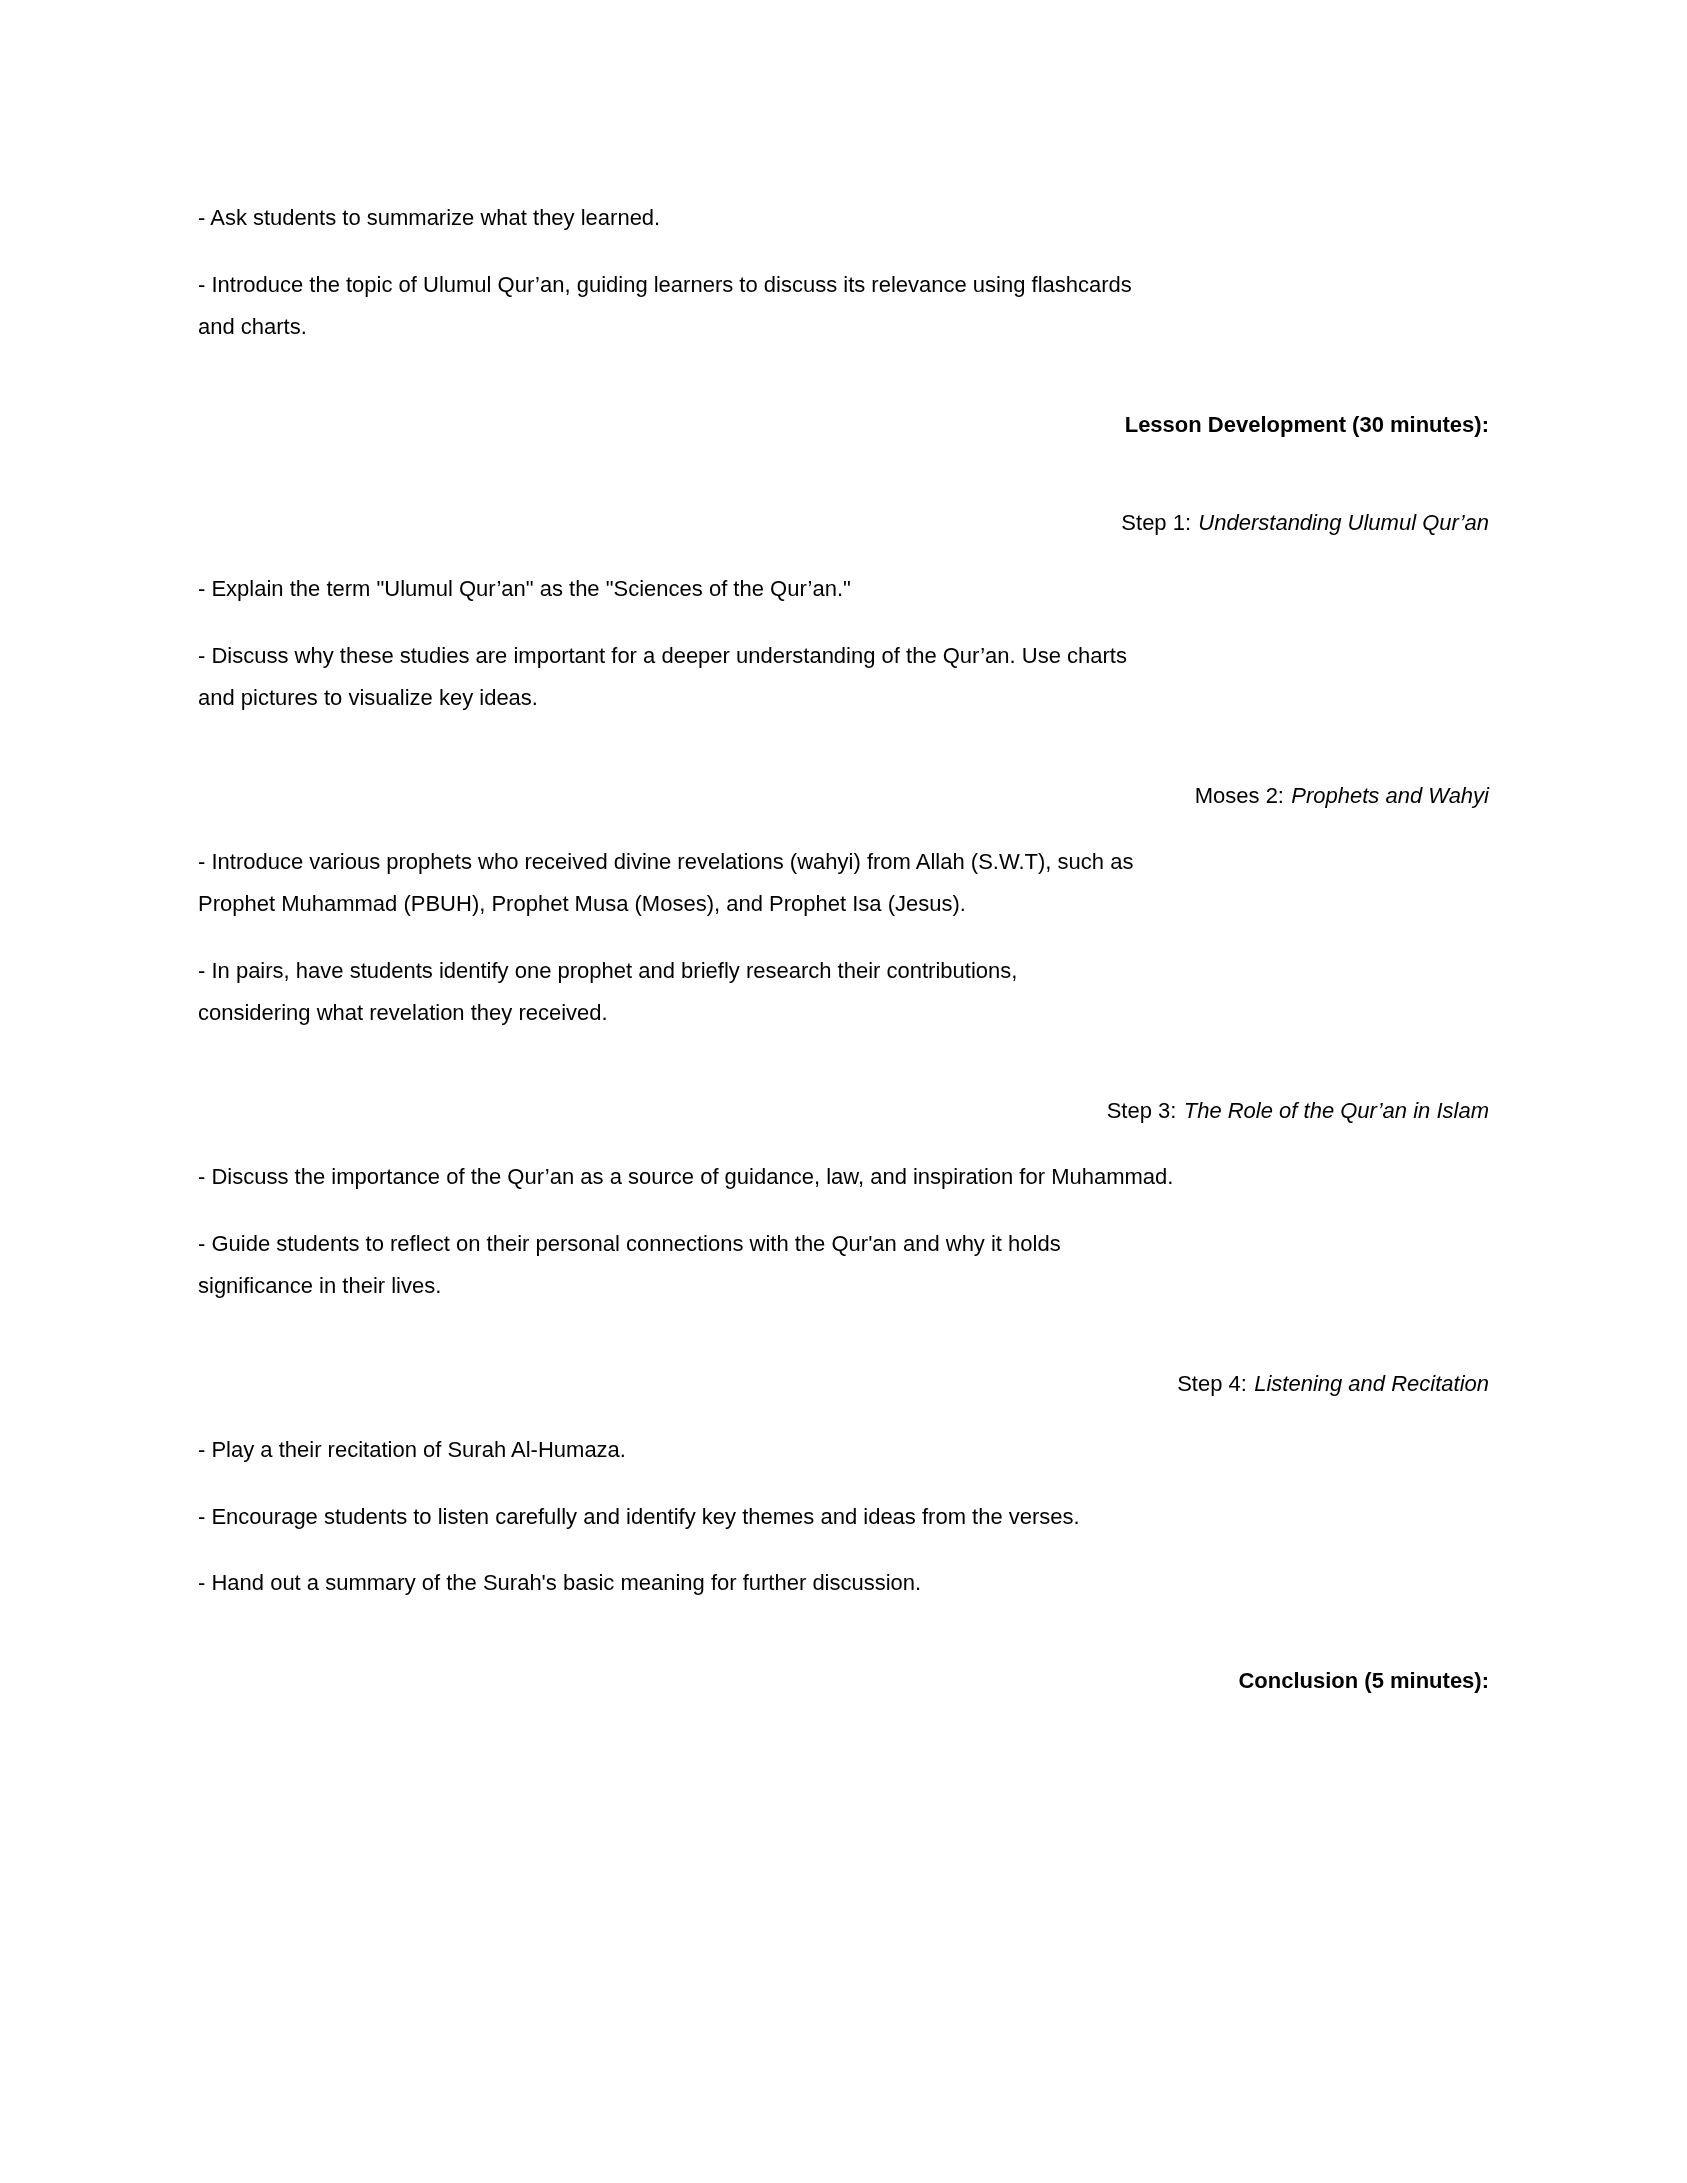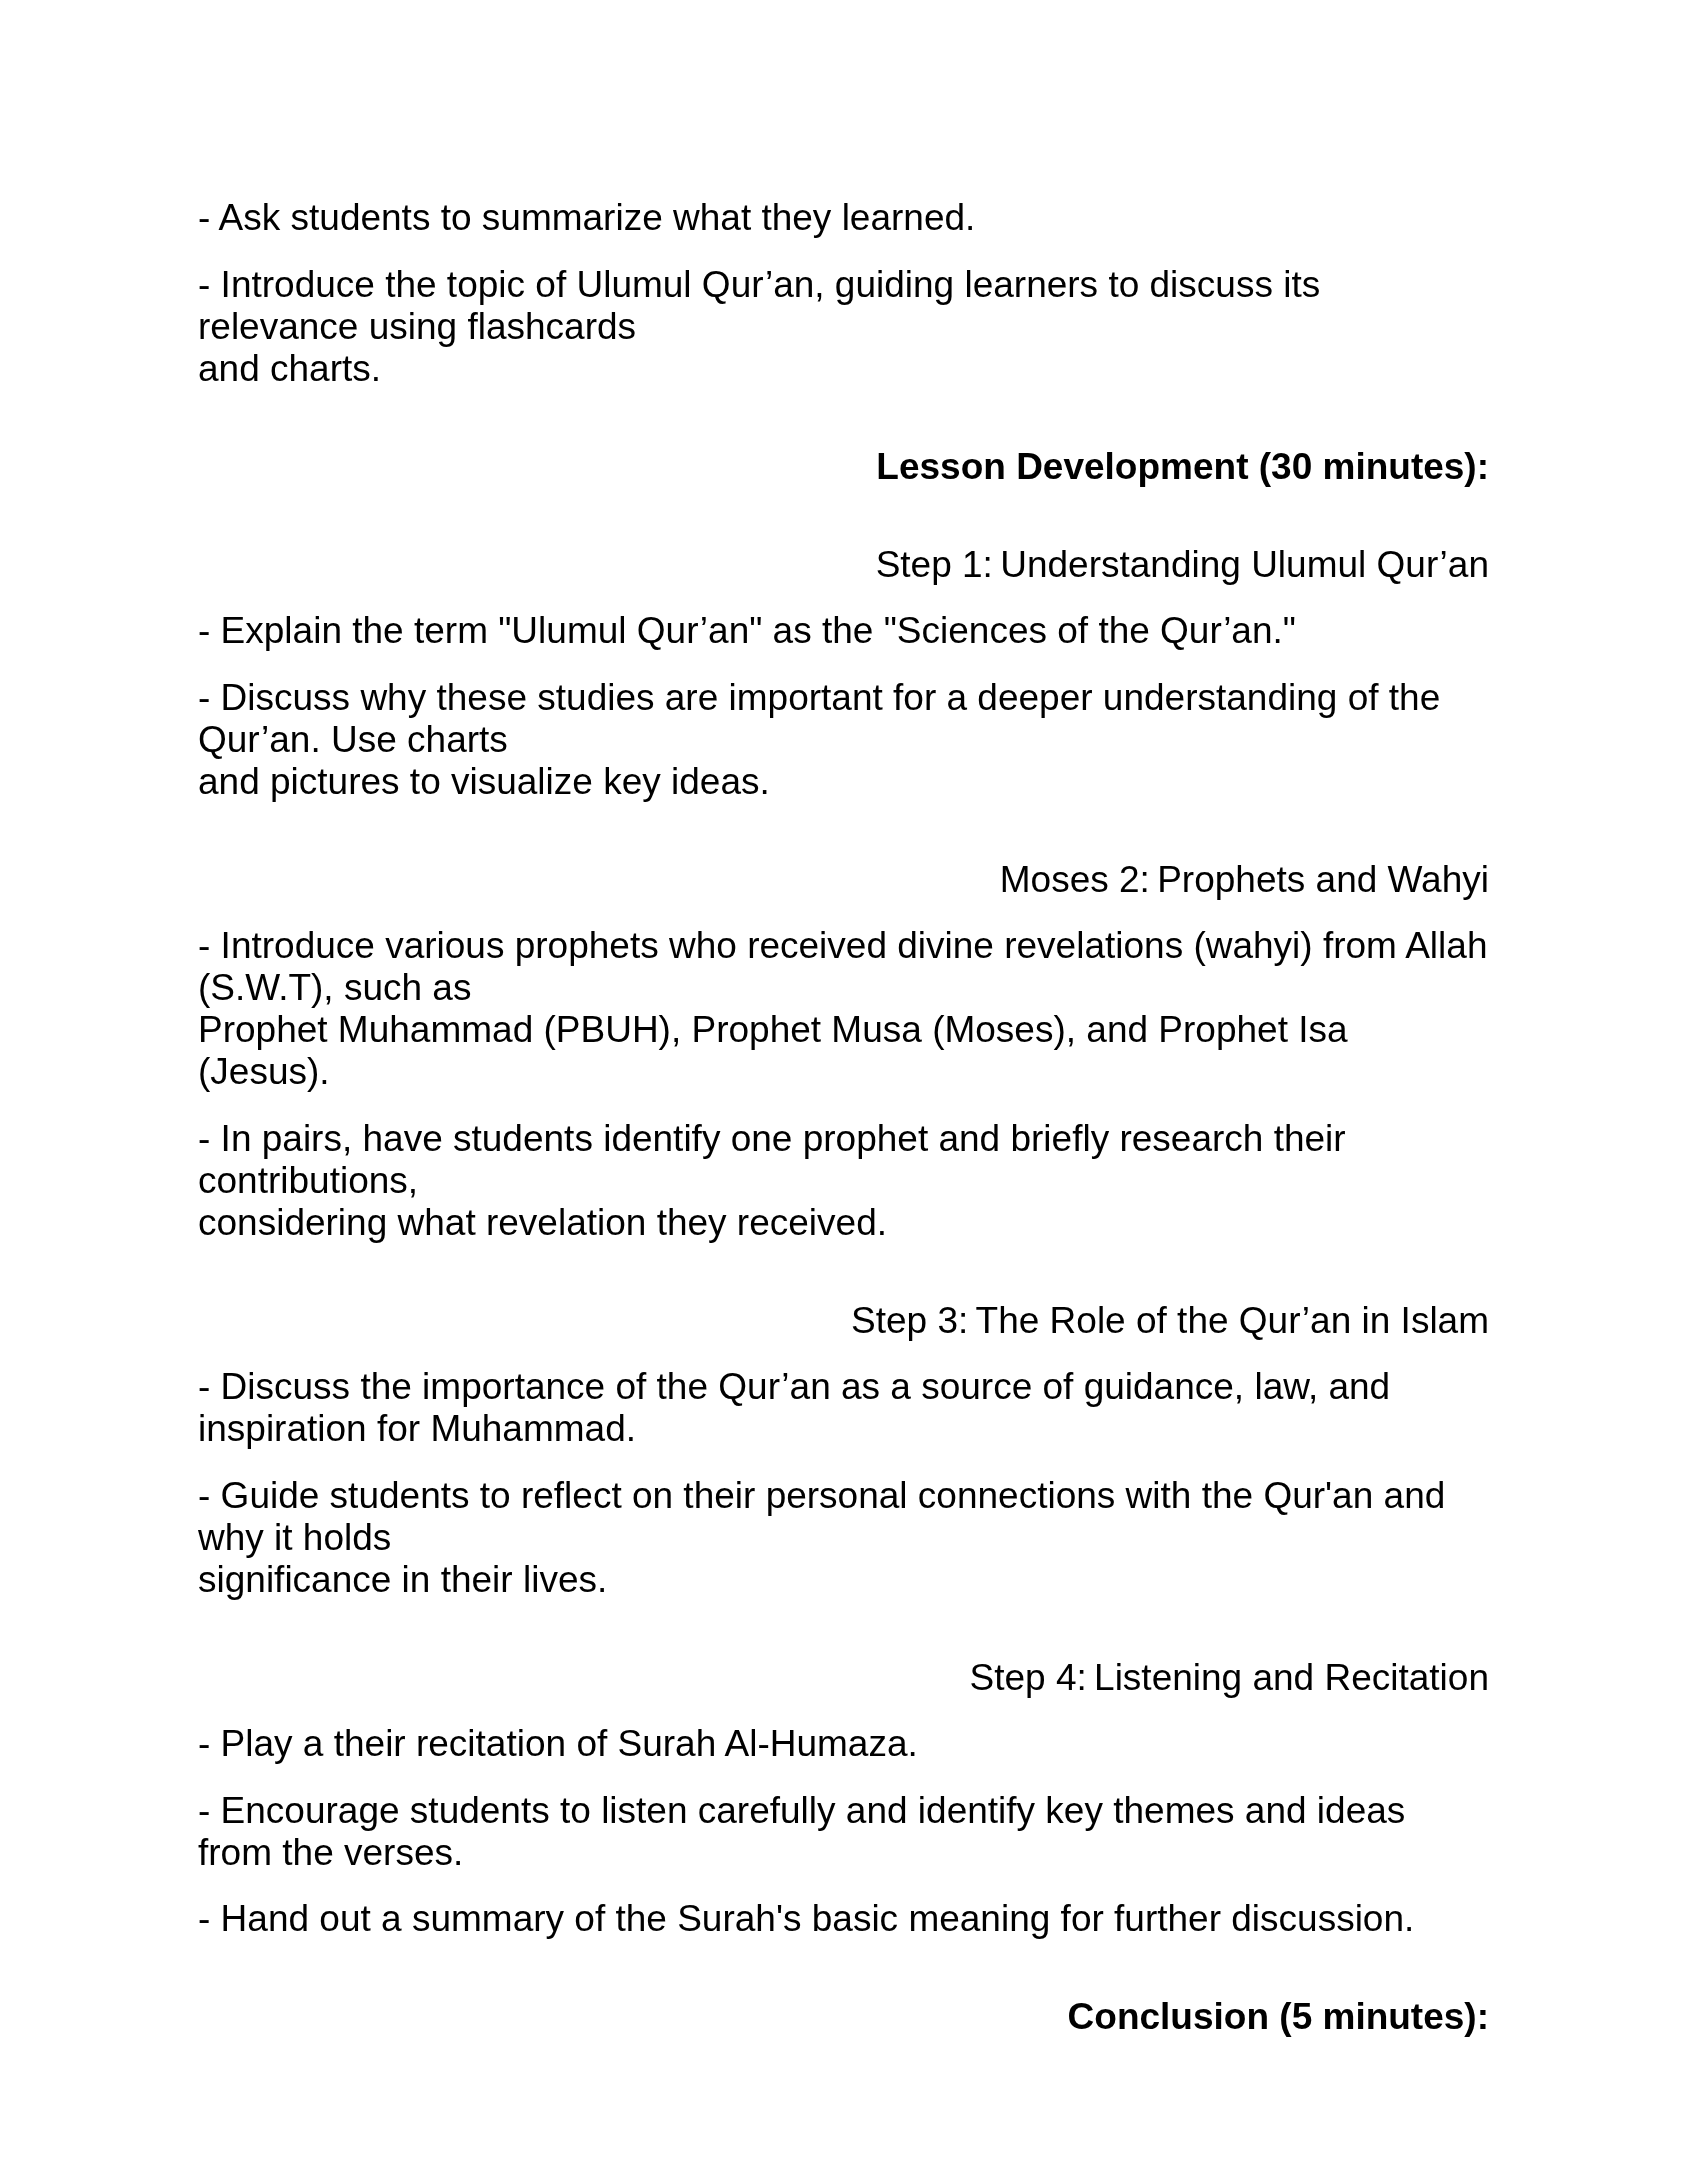--- a/index.html
+++ b/index.html
@@ -8,21 +8,21 @@
     background: #ffffff;
   }
   .page {
     position: relative;
     width: 1687px;
     height: 2183px;
     background: #ffffff;
     box-sizing: border-box;
     padding: 197px 198px 0 198px;
     font-family: "Liberation Sans", "DejaVu Sans", sans-serif;
-    font-size: 37px;
+    font-size: 22px;
     line-height: 42px;
     color: #000000;
     overflow: hidden;
   }
   .para {
     margin: 0 0 24.5px 0;
     white-space: pre-line;
   }
   .heading {
     font-weight: 700;
@@ -30,20 +30,21 @@
   }
   .step-heading {
     margin: 0 0 24.5px 0;
   }
   .step-label {
     font-weight: 400;
   }
   .step-title {
     font-weight: 400;
     margin-left: 7.3px;
+    font-style: italic;
   }
   .section-gap {
     margin-top: 56px; 
     text-align: right;
   }
 </style>
 </head>
 <body>
 
 <div class="page">

